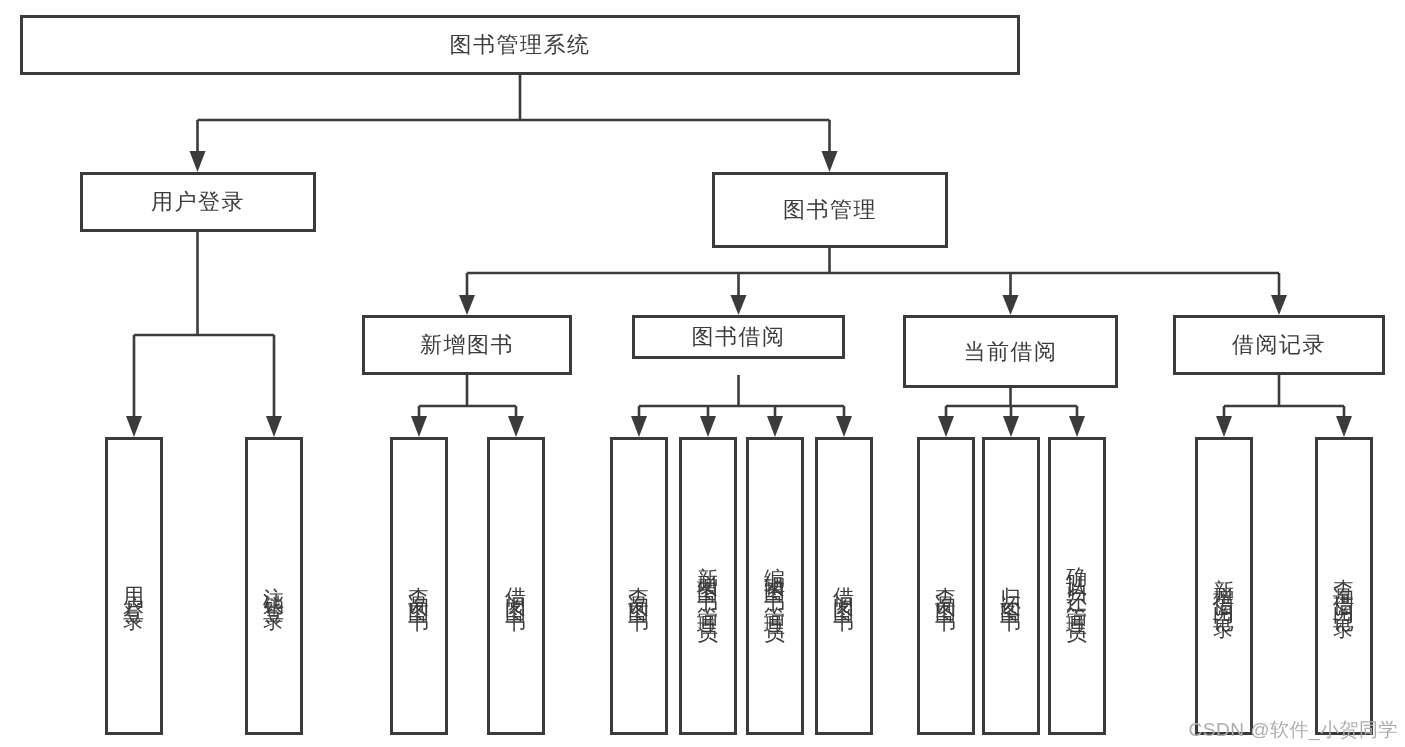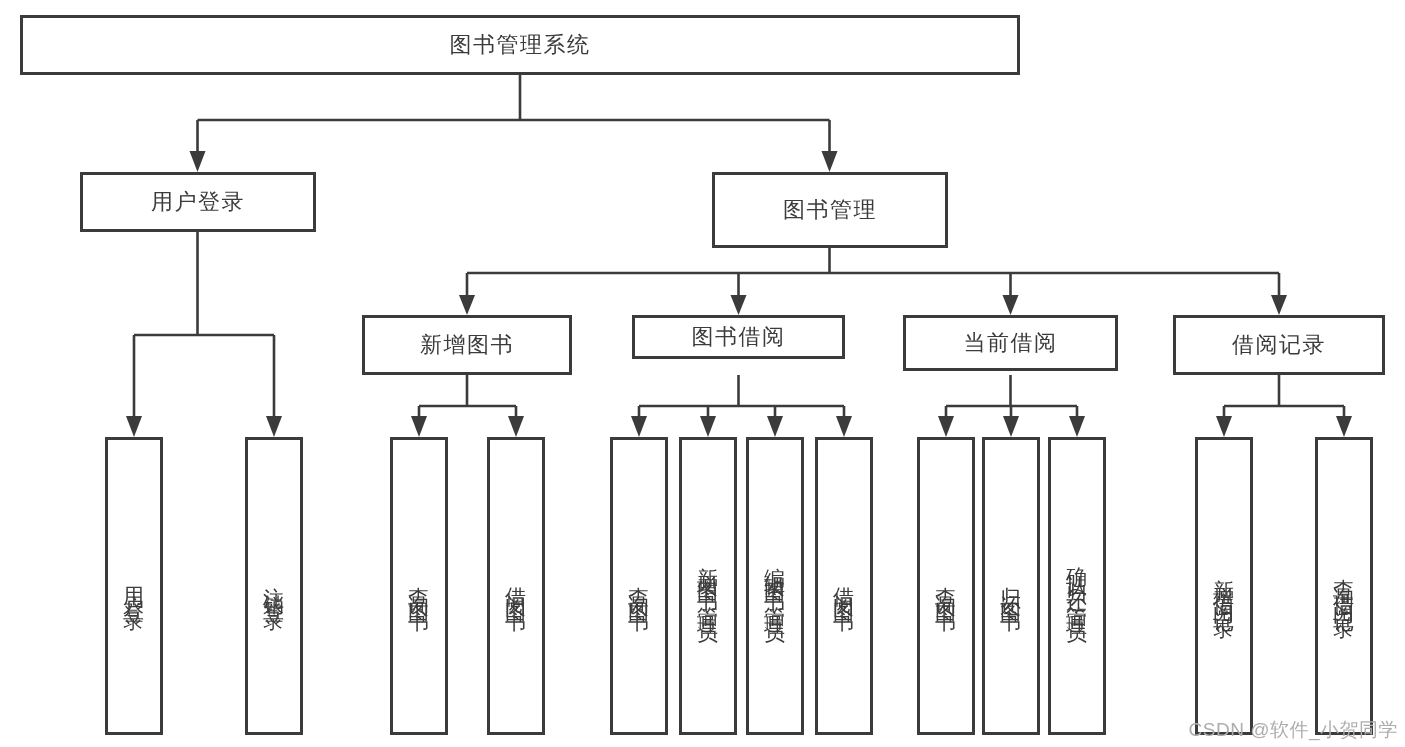--- a/index.html
+++ b/index.html
@@ -127,21 +127,21 @@
   <div class="node h" style="left:712px;top:172px;width:236px;height:76px">
     <span>图书管理</span>
   </div>
 
   <div class="node h" style="left:362px;top:315px;width:210px;height:60px">
     <span>新增图书</span>
   </div>
   <div class="node h" style="left:632px;top:315px;width:213px;height:44px">
     <span>图书借阅</span>
   </div>
-  <div class="node h" style="left:903px;top:315px;width:215px;height:56px">
+  <div class="node h" style="left:903px;top:315px;width:215px;height:73px">
     <span>当前借阅</span>
   </div>
   <div class="node h" style="left:1173px;top:315px;width:212px;height:60px">
     <span>借阅记录</span>
   </div>
 
   <div class="node v" style="left:105px;top:437px;width:58px;height:298px">
     <span>用户登录</span>
   </div>
   <div class="node v" style="left:245px;top:437px;width:58px;height:298px">

